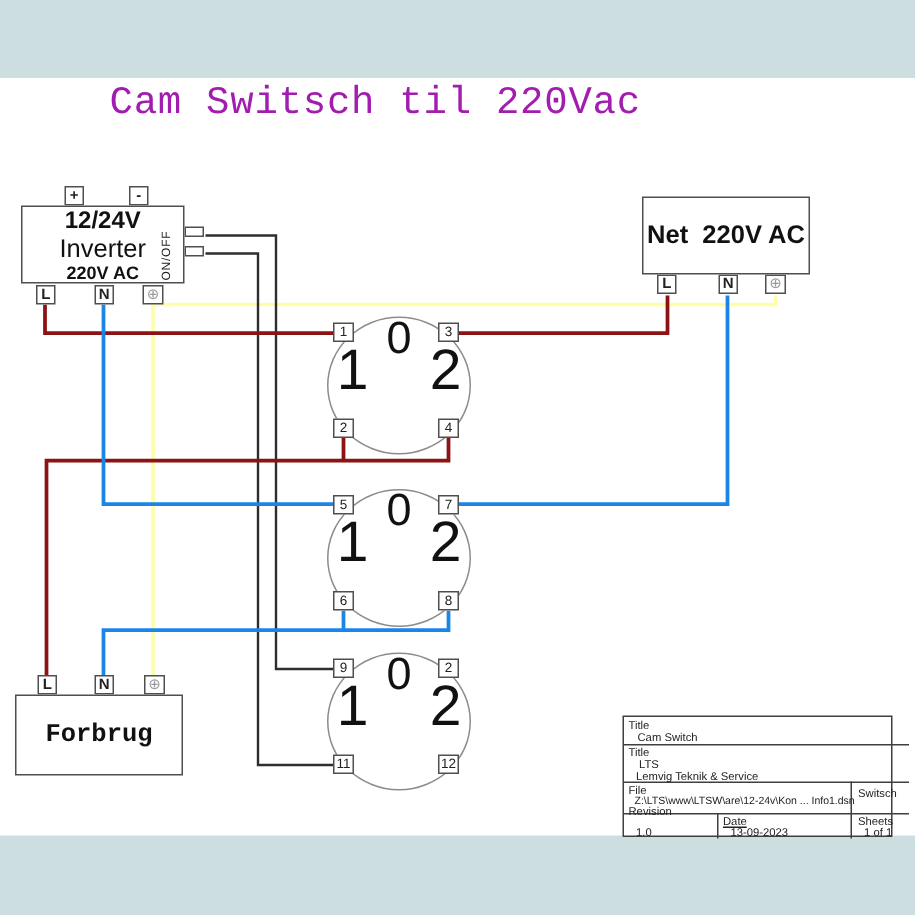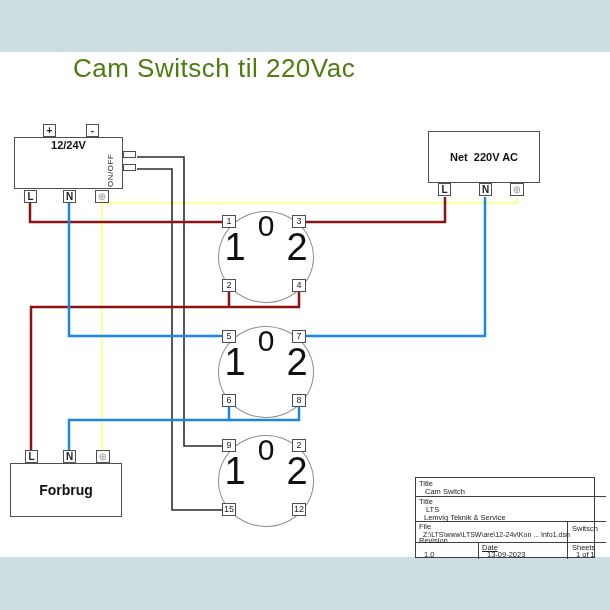--- a/index.html
+++ b/index.html
@@ -4,47 +4,47 @@
 <style>
   html,body{margin:0;padding:0;}
   body{
     width:610px;height:610px;position:relative;overflow:hidden;
     background:#ffffff;font-family:"Liberation Sans",sans-serif;color:#111;
   }
   .band{position:absolute;left:0;width:610px;}
   #band-top{top:0;height:52px;}
   #band-bottom{top:557px;height:53px;}
   #page-title{
-    position:absolute;left:73px;top:53px;font-size:26px;letter-spacing:0.5px;color:#4d7c0f;
+    position:absolute;left:73px;top:53px;font-size:26px;letter-spacing:0.5px;color:#a21caf;font-family:Liberation Mono, monospace;
   }
   #wires{position:absolute;left:0;top:0;z-index:1;}
   .comp{position:absolute;z-index:2;background:#fff;border:1.5px solid #4f4f4f;box-sizing:border-box;}
   .term{
     position:absolute;z-index:3;background:#fff;border:1.2px solid #4f4f4f;box-sizing:border-box;
     font-size:10px;font-weight:bold;text-align:center;line-height:11px;color:#222;
   }
   .term.small{font-weight:normal;font-size:9px;line-height:11px;}
   .gnd{color:#9a9a9a;font-weight:normal;font-size:10px;line-height:11px;}
   .tab{position:absolute;z-index:3;background:#fff;border:1px solid #4f4f4f;box-sizing:border-box;}
   
   #inverter-box{left:14px;top:137px;width:109px;height:52px;text-align:center;}
-  #inverter-box .l1{font-size:11px;font-weight:bold;margin-top:1px;}
+  #inverter-box .l1{font-size:16px;font-weight:bold;margin-top:1px;}
   #inverter-box .l2{font-size:17px;line-height:18px;}
   #inverter-box .l3{font-size:12px;font-weight:bold;}
   #onoff-label{
     position:absolute;left:106px;top:139px;height:48px;z-index:3;
     writing-mode:vertical-rl;transform:rotate(180deg);
     font-size:8px;color:#222;letter-spacing:0.5px;
   }
   
   #net-box{left:428px;top:131px;width:112px;height:52px;display:flex;align-items:center;justify-content:center;border-width:1.2px;}
-  #net-box .lbl{font-size:11px;font-weight:bold;white-space:pre;}
+  #net-box .lbl{font-size:17px;font-weight:bold;white-space:pre;}
   
   #forbrug-box{left:10px;top:463px;width:112px;height:54px;display:flex;align-items:center;justify-content:center;border-width:1.2px;}
-  #forbrug-box .lbl{font-size:14px;font-weight:bold;}
+  #forbrug-box .lbl{font-size:17px;font-weight:bold;font-family:Liberation Mono, monospace;}
   
   .sw{position:absolute;left:210px;width:112px;height:115px;z-index:2;}
   .sw .circle{position:absolute;left:8px;top:6px;width:96px;height:92px;border:1px solid #8c8c8c;border-radius:50%;box-sizing:border-box;background:transparent;}
   .sw .pos0{position:absolute;left:0;top:6px;width:112px;text-align:center;font-size:30px;line-height:30px;}
   .sw .pos1{position:absolute;left:10px;top:22px;width:30px;text-align:center;font-size:38px;line-height:40px;}
   .sw .pos2{position:absolute;left:72px;top:22px;width:30px;text-align:center;font-size:38px;line-height:40px;}
   .sw .tl{left:12px;top:10px;width:14px;height:13px;}
   .sw .tr{left:82px;top:10px;width:14px;height:13px;}
   .sw .bl{left:12px;top:74px;width:14px;height:13px;}
   .sw .br{left:82px;top:74px;width:14px;height:13px;}
@@ -73,20 +73,22 @@
   <polyline points="69,203 69,336 223,336" fill="none" stroke-width="2.5" stroke="#1c86e8"></polyline>
   <polyline points="485,197 485,336 306,336" fill="none" stroke-width="2.5" stroke="#1c86e8"></polyline>
   <polyline points="229,407 229,420" fill="none" stroke-width="2.5" stroke="#1c86e8"></polyline>
   <polyline points="299,407 299,420 69,420 69,452" fill="none" stroke-width="2.5" stroke="#1c86e8"></polyline>
 </svg>
 
 <div class="term" style="left:43px;top:124px;width:13px;height:13px;">+</div>
 <div class="term" style="left:86px;top:124px;width:13px;height:13px;">-</div>
 <div class="comp" id="inverter-box">
   <div class="l1">12/24V</div>
+  <div class="l2">Inverter</div>
+  <div class="l3">220V AC</div>
 </div>
 <div id="onoff-label">ON/OFF</div>
 <div class="tab" style="left:123px;top:151px;width:13px;height:7px;"></div>
 <div class="tab" style="left:123px;top:164px;width:13px;height:7px;"></div>
 <div class="term" style="left:24px;top:190px;width:13px;height:13px;">L</div>
 <div class="term" style="left:63px;top:190px;width:13px;height:13px;">N</div>
 <div class="term gnd" style="left:95px;top:190px;width:14px;height:13px;">⊕</div>
 
 <div class="comp" id="net-box">
   <span class="lbl">Net  220V AC</span>
@@ -117,21 +119,21 @@
   <div class="term small br">8</div>
 </div>
 
 <div class="sw" style="top:429px;">
   <div class="circle"></div>
   <div class="pos0">0</div>
   <div class="pos1">1</div>
   <div class="pos2">2</div>
   <div class="term small tl">9</div>
   <div class="term small tr">2</div>
-  <div class="term small bl">15</div>
+  <div class="term small bl">11</div>
   <div class="term small br">12</div>
 </div>
 
 <div class="term" style="left:25px;top:450px;width:13px;height:13px;">L</div>
 <div class="term" style="left:63px;top:450px;width:13px;height:13px;">N</div>
 <div class="term gnd" style="left:96px;top:450px;width:14px;height:13px;">⊕</div>
 <div class="comp" id="forbrug-box">
   <span class="lbl">Forbrug</span>
 </div>
 

